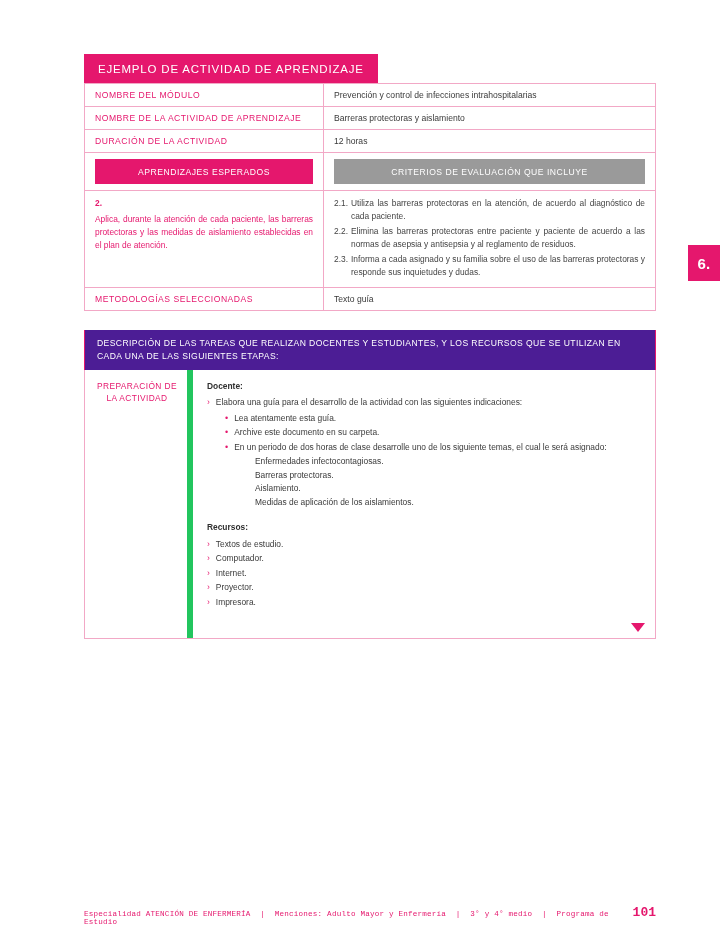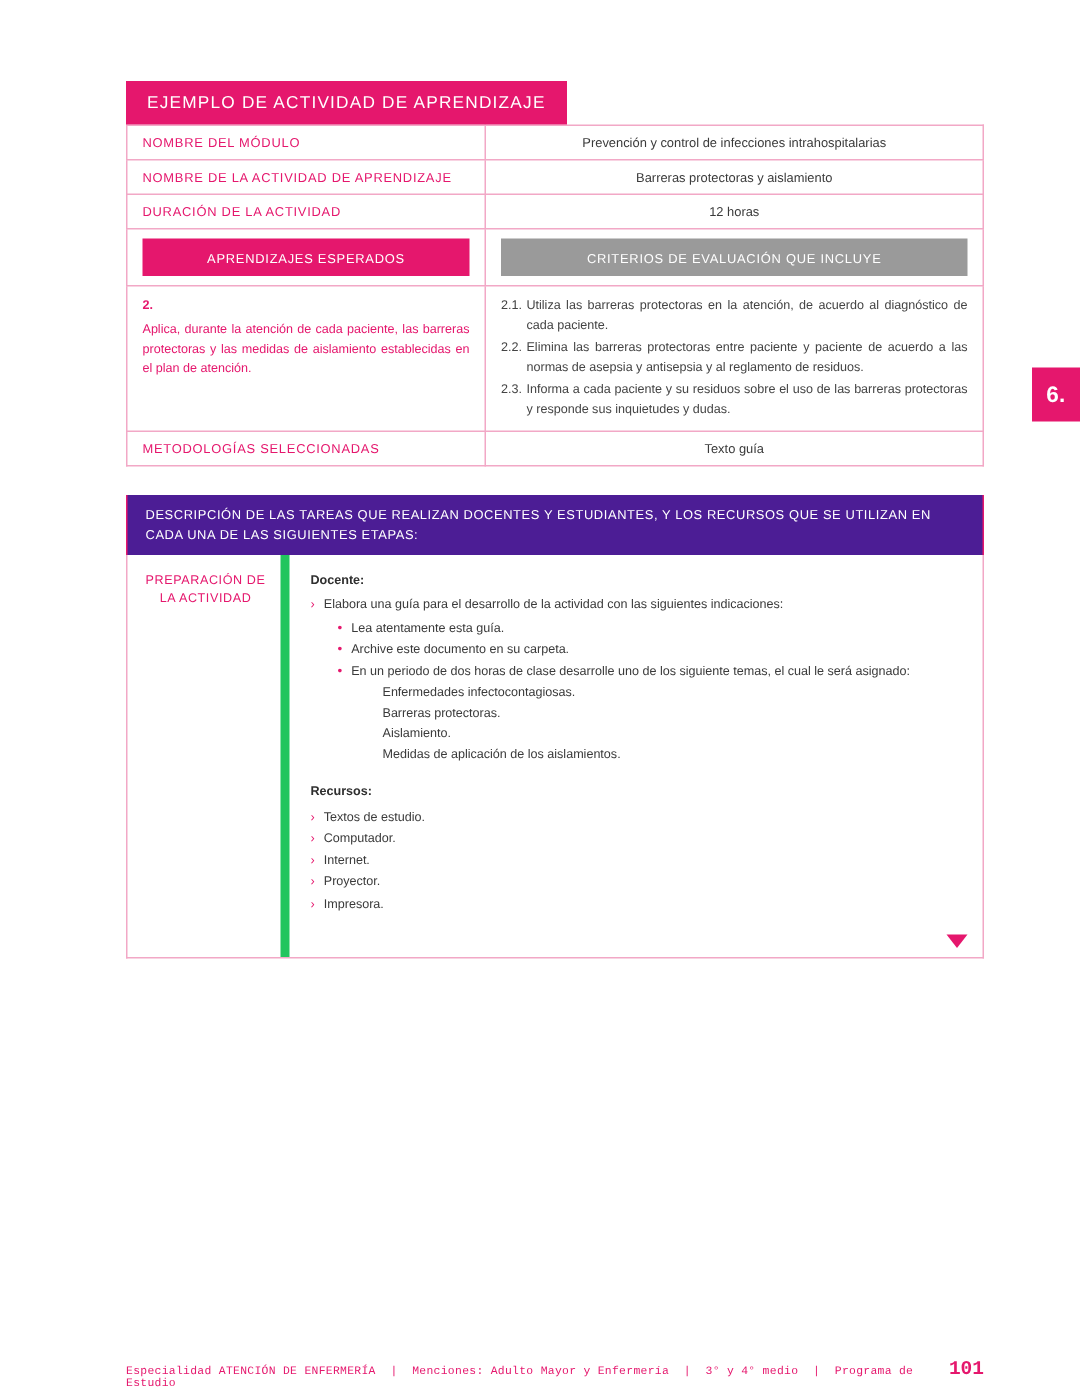--- a/index.html
+++ b/index.html
@@ -69,21 +69,20 @@
   }
   td.label {
     width: 218px;
     color: #e5176d;
     font-size: 8.6px;
     letter-spacing: 0.5px;
   }
   td.value {
     color: #3a3a3a;
     font-size: 8.6px;
-    text-align: center;
   }
 
   
   .hdr-row td {
     border: none;
     padding: 0;
   }
   .hdr-pink, .hdr-gray {
     color: #ffffff;
     font-size: 8.6px;
@@ -282,21 +281,21 @@
           <div class="crit-item">
             <span class="crit-num">2.1.</span>
             <span class="crit-txt">Utiliza las barreras protectoras en la atención, de acuerdo al diagnóstico de cada paciente.</span>
           </div>
           <div class="crit-item">
             <span class="crit-num">2.2.</span>
             <span class="crit-txt">Elimina las barreras protectoras entre paciente y paciente de acuerdo a las normas de asepsia y antisepsia y al reglamento de residuos.</span>
           </div>
           <div class="crit-item">
             <span class="crit-num">2.3.</span>
-            <span class="crit-txt">Informa a cada paciente y su residuos sobre el uso de las barreras protectoras y responde sus inquietudes y dudas.</span>
+            <span class="crit-txt">Informa a cada asignado y su familia sobre el uso de las barreras protectoras y responde sus inquietudes y dudas.</span>
           </div>
         </td>
       </tr>
 
       <tr>
         <td class="label">METODOLOGÍAS SELECCIONADAS</td>
         <td class="value">Texto guía</td>
       </tr>
     </tbody>
       </table>

